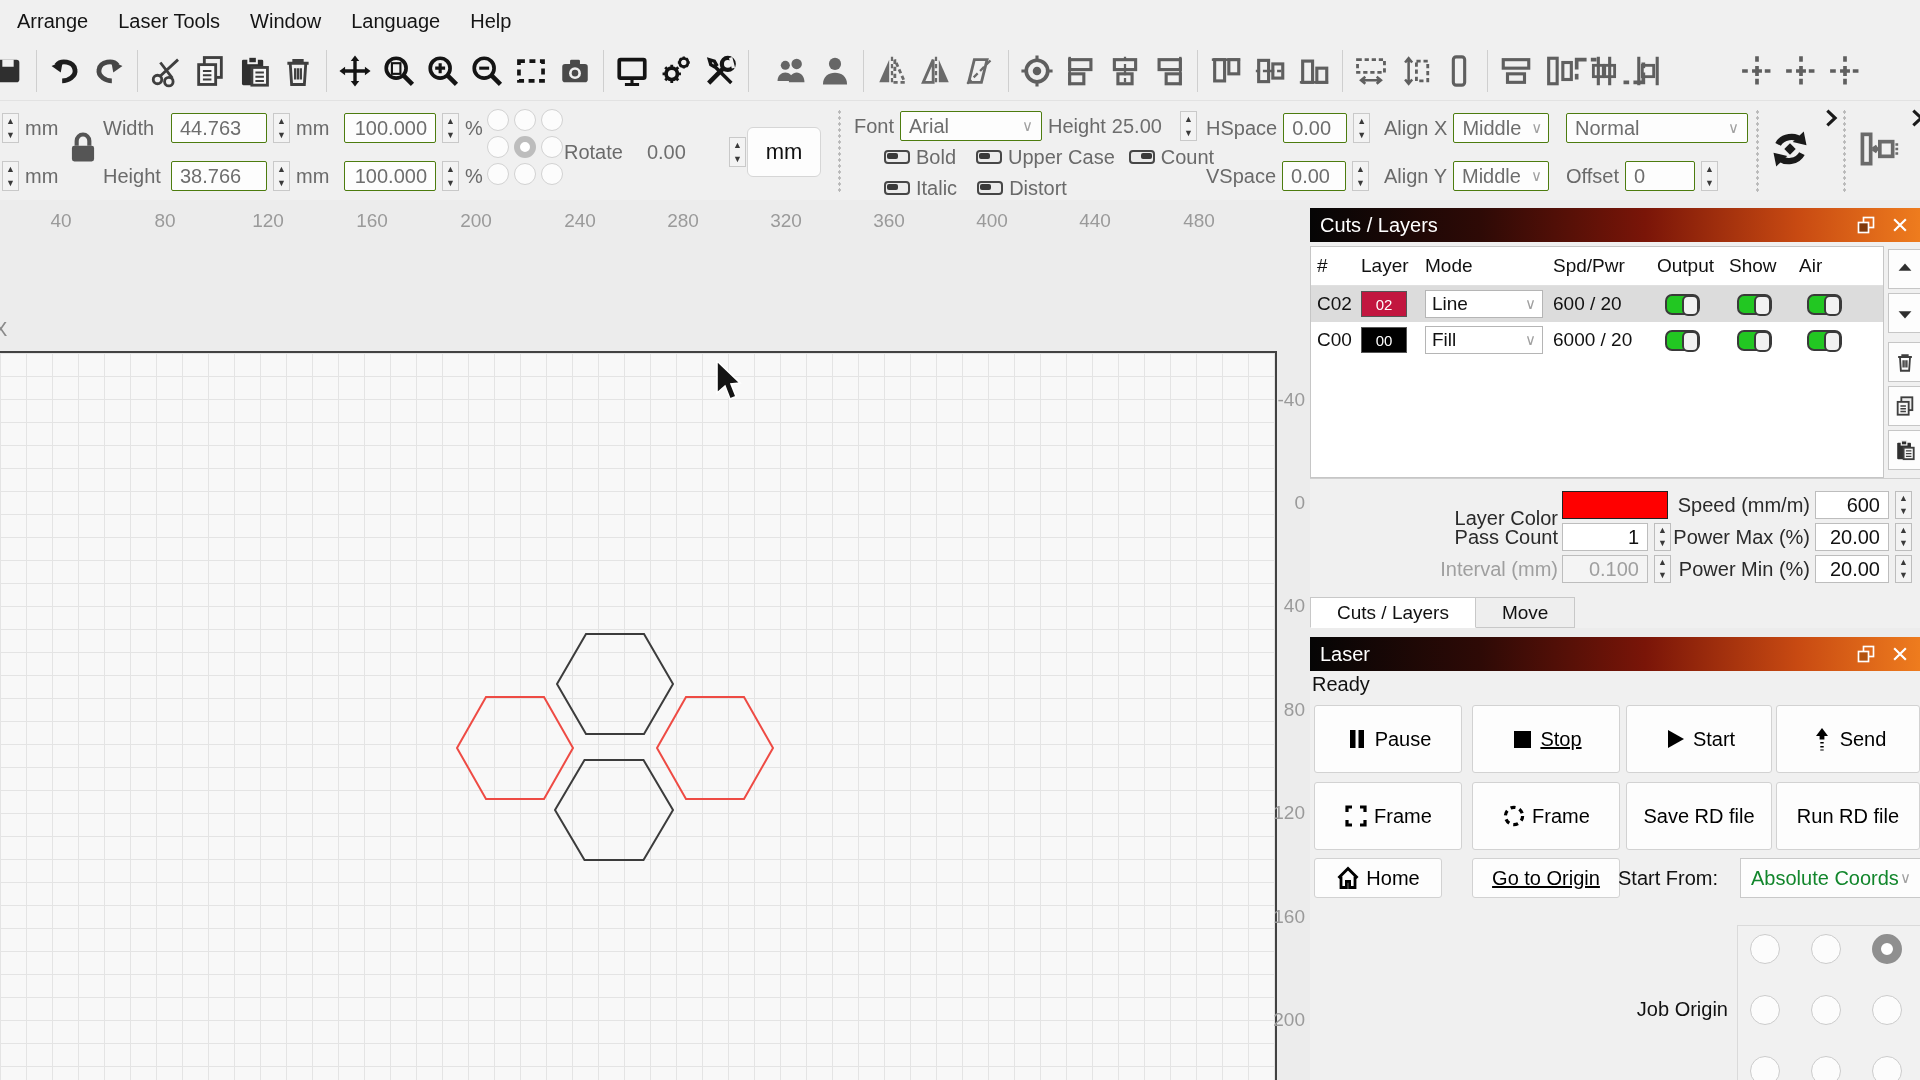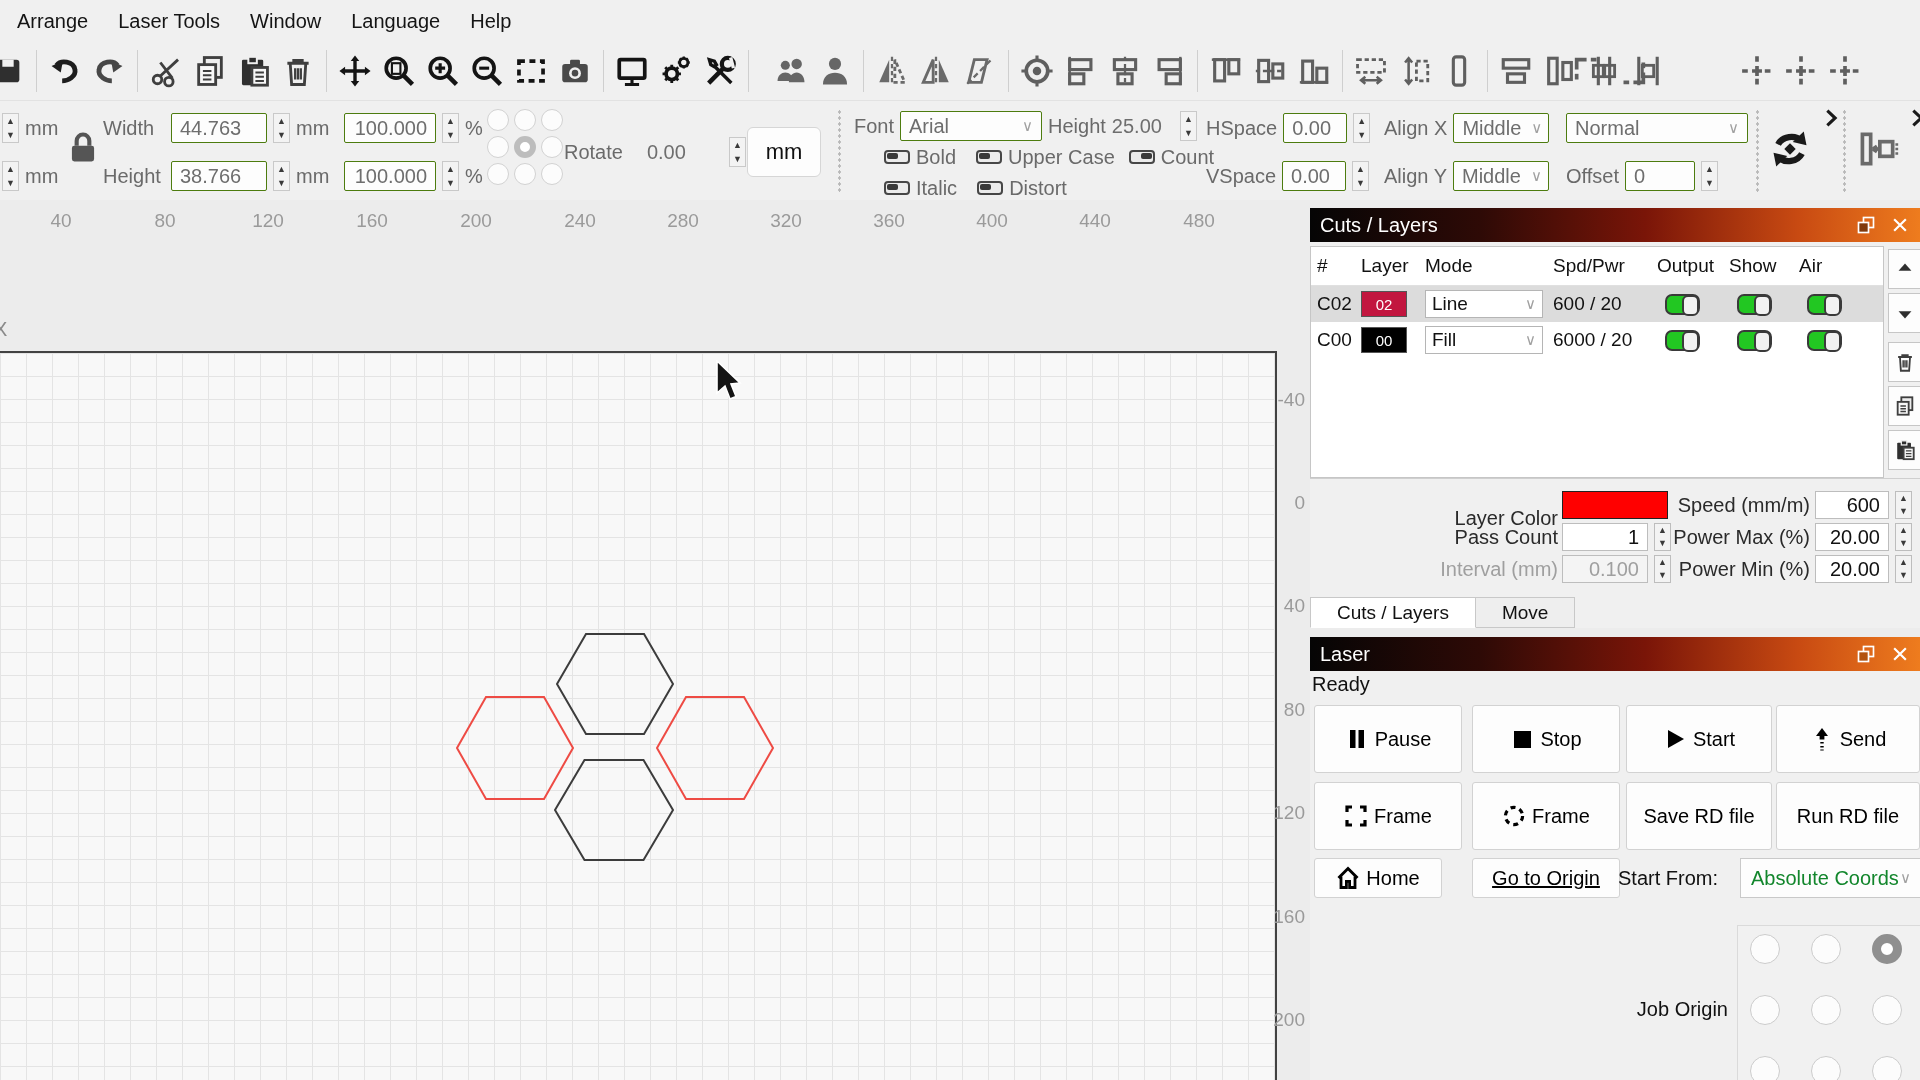--- a/index.html
+++ b/index.html
@@ -817,21 +817,21 @@
     </div>
     <div class="ready">Ready</div>
 
     <div class="lbtn" style="left:4px;top:68px;width:148px;height:68px;">
       <svg viewBox="0 0 24 24">
           <rect x="5" y="3" width="5.5" height="18" fill="#000"></rect>
           <rect x="13.5" y="3" width="5.5" height="18" fill="#000"></rect>
         </svg>
       <span>Pause</span>
       </div>
-    <div class="lbtn" style="left:162px;top:68px;width:148px;height:68px;">
+    <div class="lbtn" style="left:162px;top:68px;width:148px;height:68px;text-decoration:underline;">
       <svg viewBox="0 0 24 24">
           <rect x="4" y="4" width="17" height="17" fill="#000"></rect>
         </svg>
       <span>Stop</span>
       </div>
     <div class="lbtn" style="left:316px;top:68px;width:146px;height:68px;">
       <svg viewBox="0 0 24 24">
           <path d="M5 3 L21 12 L5 21 Z" fill="#000"></path>
         </svg>
       <span>Start</span>

